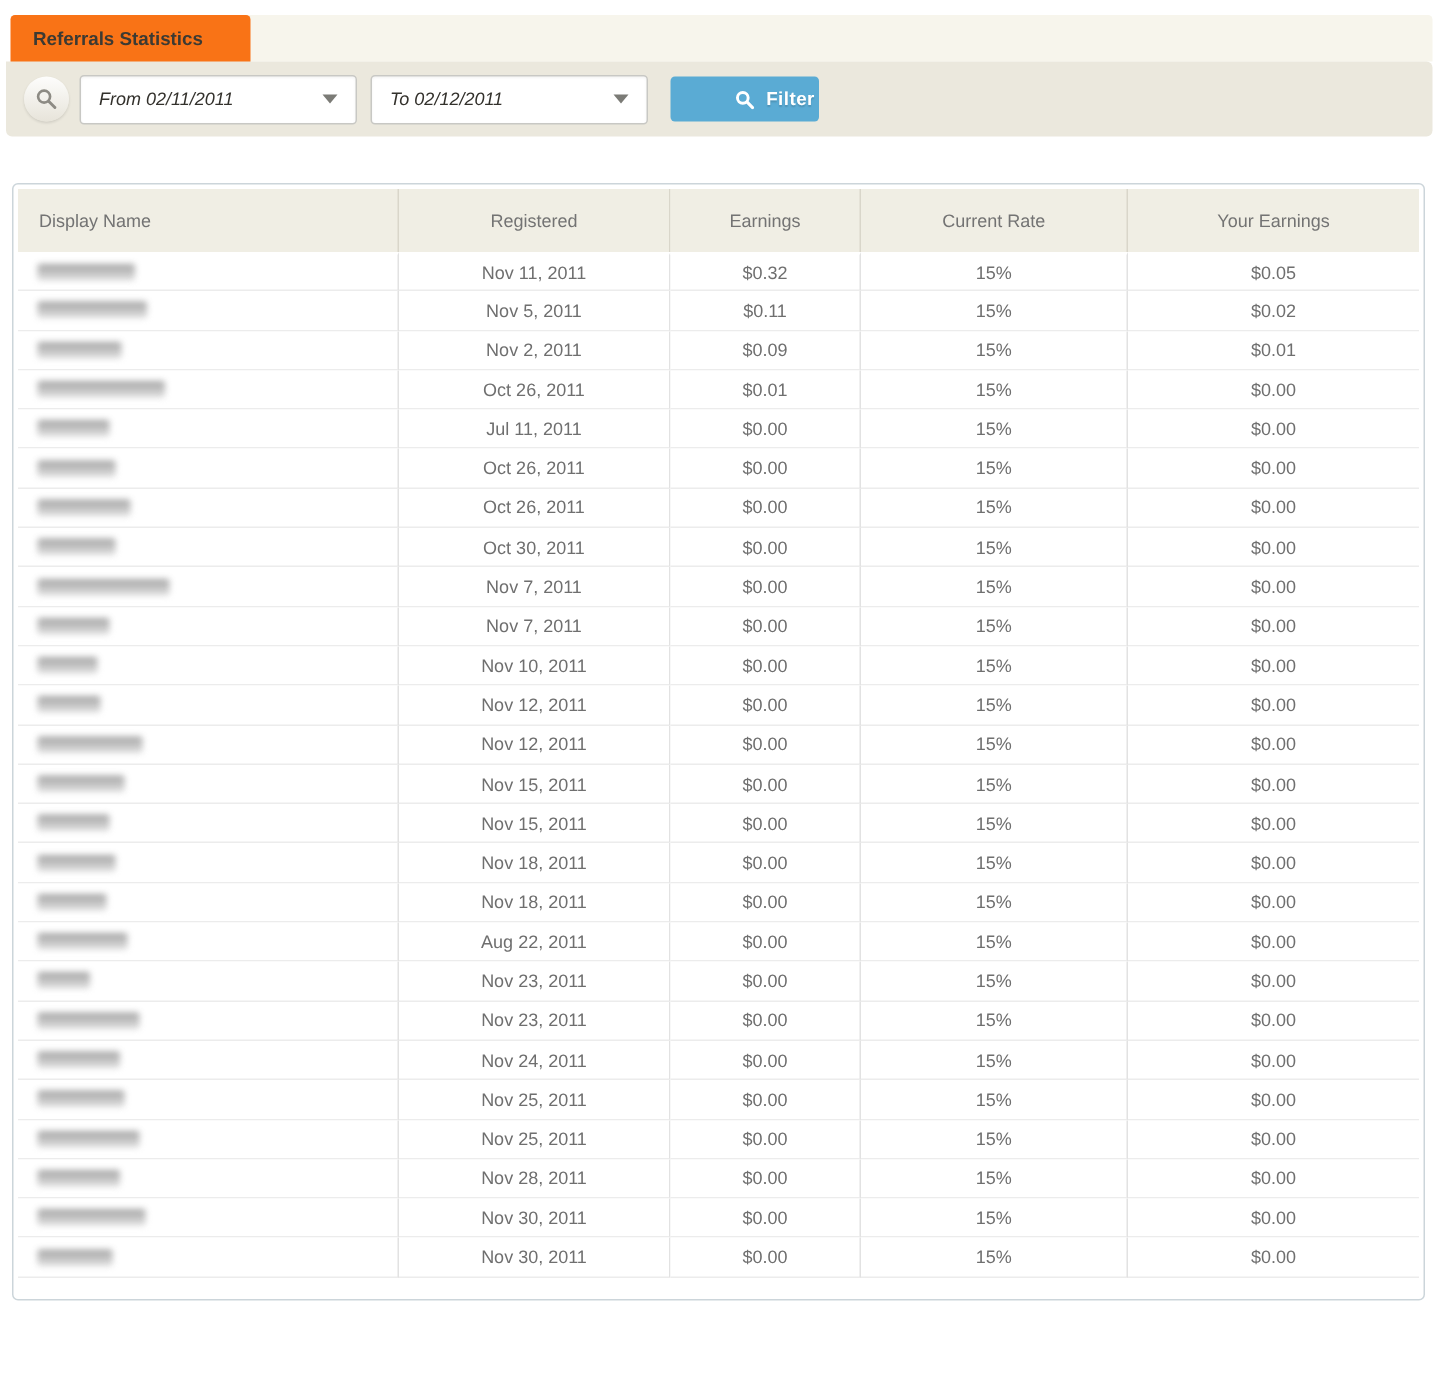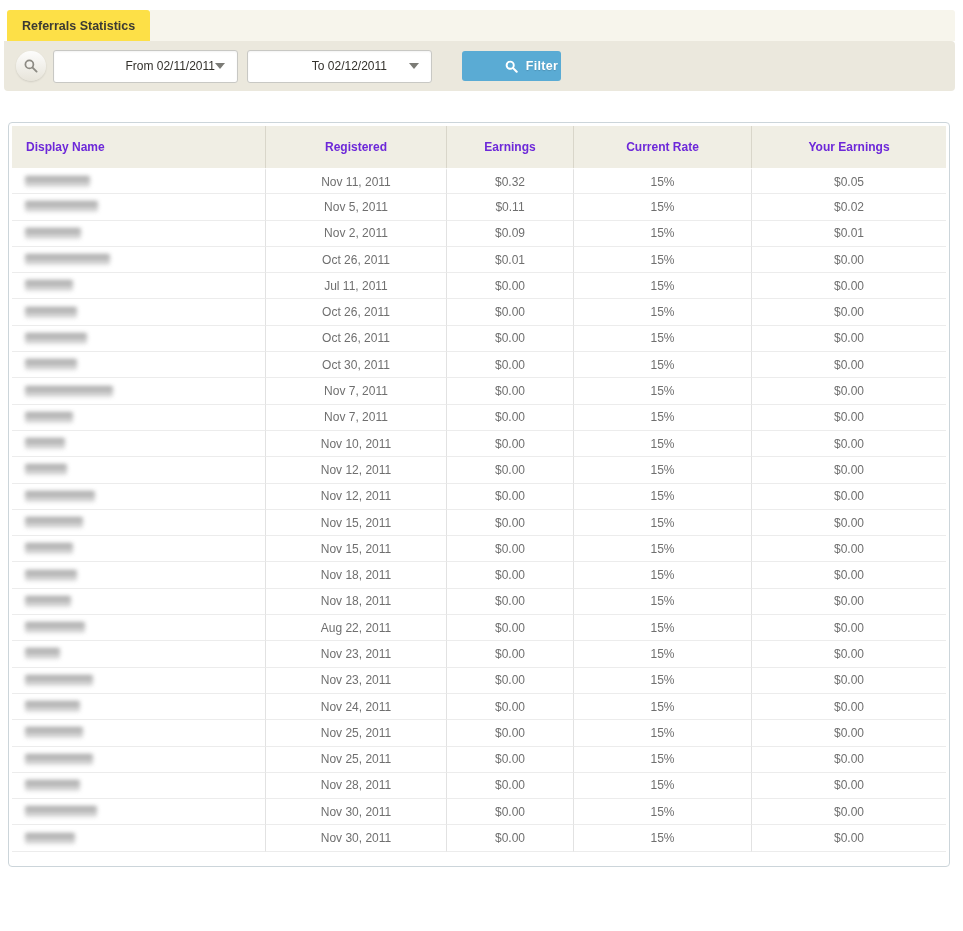--- a/index.html
+++ b/index.html
@@ -3,58 +3,58 @@
 <meta charset="utf-8">
 <style>
   * { margin:0; padding:0; box-sizing:border-box; }
   html,body { width:963px; height:931px; background:#ffffff; overflow:hidden;
               font-family:"Liberation Sans", sans-serif; }
 
   
   .top-area { position:relative; height:91px; }
   .tab-strip { position:absolute; left:150px; top:10px; width:805px; height:31px;
                background:#f7f5ec; border-radius:0 3px 0 0; }
-  .tab { position:absolute; left:7px; top:10px; width:143px; height:32px;
-         background:#fde047; border-radius:3px 3px 0 0;
+  .tab { position:absolute; left:7px; top:10px; width:160px; height:32px;
+         background:#f97316; border-radius:3px 3px 0 0;
          display:flex; align-items:center; padding-left:15px;
          font-size:12.5px; font-weight:bold; color:#3c3a33; cursor:pointer; }
   .filter-bar { position:absolute; left:4px; top:41px; width:951px; height:50px;
                 background:#ebe8dd; border-radius:0 4px 4px 4px;
                 display:flex; align-items:center; }
   .search-circle { width:30px; height:30px; border-radius:50%; margin-left:12px;
                    background:linear-gradient(#fdfdfc,#e7e4da);
                    box-shadow:0 1px 2px rgba(0,0,0,.12);
                    display:flex; align-items:center; justify-content:center; flex:none; }
   .select-box { width:185px; height:33px; margin-left:7px; background:#ffffff;
                 border:1px solid #c8c8c4; border-radius:3px;
-                display:flex; align-items:center; justify-content:flex-end;
+                display:flex; align-items:center; justify-content:space-between;
                 padding:0 12px; font-size:12px; color:#33312c; cursor:pointer;
-                box-shadow:inset 0 1px 2px rgba(0,0,0,.05); }
+                box-shadow:inset 0 1px 2px rgba(0,0,0,.05);font-style:italic; }
   .select-box + .select-box { margin-left:9px;gap:22px; }
   .caret { width:0; height:0; border-left:5px solid transparent;
            border-right:5px solid transparent; border-top:6px solid #7b7b76; }
-  .filter-btn { margin-left:30px; width:99px; height:30px; border:none;
+  .filter-btn { margin-left:15px; width:99px; height:30px; border:none;
                 border-radius:3px; background:#5aabd4; color:#ffffff;
                 font-family:"Liberation Sans", sans-serif;
                 font-size:12.5px; font-weight:bold; letter-spacing:.3px;
                 display:flex; align-items:center; justify-content:center; gap:8px;
                 cursor:pointer; text-shadow:0 1px 1px rgba(0,0,0,.15);padding-left:40px; }
 
   
   .table-container { margin:31px 0 0 8px; width:942px;
                      border:1px solid #ccd5da; border-radius:4px;
                      padding:3px 3px 14px 3px; background:#ffffff; }
   table { width:100%; border-collapse:separate; border-spacing:0; table-layout:fixed; }
   col.c-name  { width:254px; }
   col.c-reg   { width:181px; }
   col.c-earn  { width:127px; }
   col.c-rate  { width:178px; }
   col.c-your  { width:auto;  }
-  th { background:#f0eee4; height:42px; font-size:12px; font-weight:bold;
-       color:#6d28d9; text-align:center; border-right:1px solid #d9d6ca; }
+  th { background:#f0eee4; height:42px; font-size:12px; font-weight:normal;
+       color:#737373; text-align:center; border-right:1px solid #d9d6ca; }
   th:last-child { border-right:none; }
   th.left { text-align:left; padding-left:14px; }
   td { height:26.3px; font-size:12px; color:#6f6f6f; text-align:center;
        border-bottom:1px solid #ececec; border-right:1px solid #e2e2e2;
        background:#ffffff; }
   td:last-child { border-right:none; }
   td.left { text-align:left; padding-left:13px; }
   tbody tr:first-child td { border-top:2px solid #ffffff;margin-top:32px; }
   .blur-name { height:11px; border-radius:2px; filter:blur(2px); opacity:.85;
                background:linear-gradient(180deg,#8f8f8f 0%,#b5b5b5 45%,#d9d9d9 100%); }

